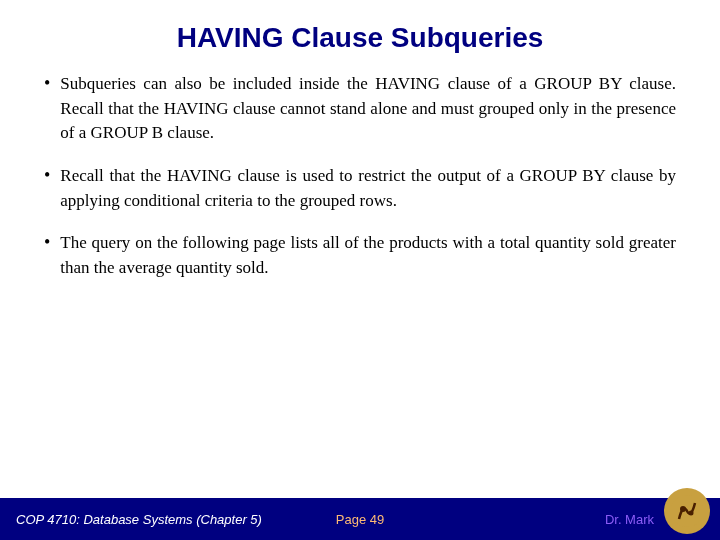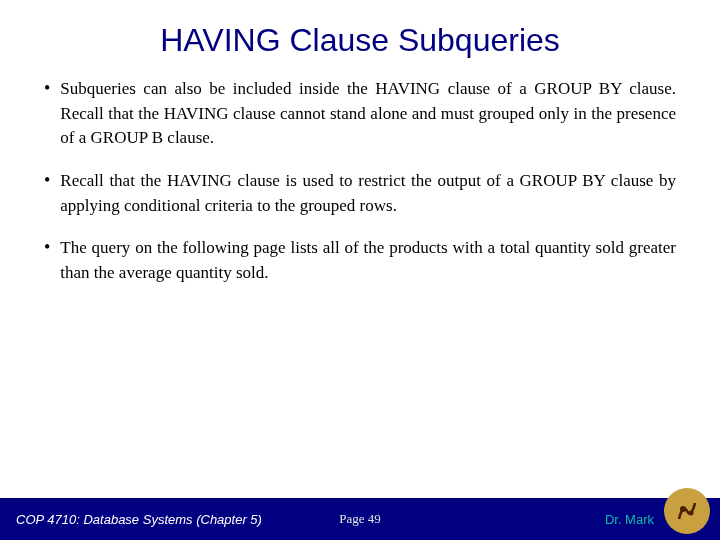--- a/index.html
+++ b/index.html
@@ -20,22 +20,22 @@
       width: 720px;
       height: 540px;
       background: #ffffff;
       display: flex;
       flex-direction: column;
       position: relative;
     }
 
     .slide-title {
       text-align: center;
-      font-size: 32px;
-      font-weight: normal;
+      font-size: 28px;
+      font-weight: bold;
       color: #000080;
       padding: 22px 40px 18px 40px;
       font-family: Arial, sans-serif;
     }
 
     .slide-content {
       flex: 1;
       padding: 0 44px 10px 44px;
     }
 
@@ -72,30 +72,30 @@
     }
 
     .footer-left {
       color: #ffffff;
       font-size: 13px;
       font-style: italic;
       font-family: Arial, sans-serif;
     }
 
     .footer-center {
-      color: #e5e5e5;
+      color: #fdba74;
       font-size: 13px;
-      font-family: Liberation Serif, serif;
+      font-family: Liberation Sans, sans-serif;
       position: absolute;
       left: 50%;
       transform: translateX(-50%);
     }
 
     .footer-right {
-      color: #14b8a6;
+      color: #8b5cf6;
       font-size: 13px;
       font-family: Arial, sans-serif;
     }
 
     .footer-logo {
       position: absolute;
       right: 10px;
       bottom: 6px;
       width: 46px;
       height: 46px;

